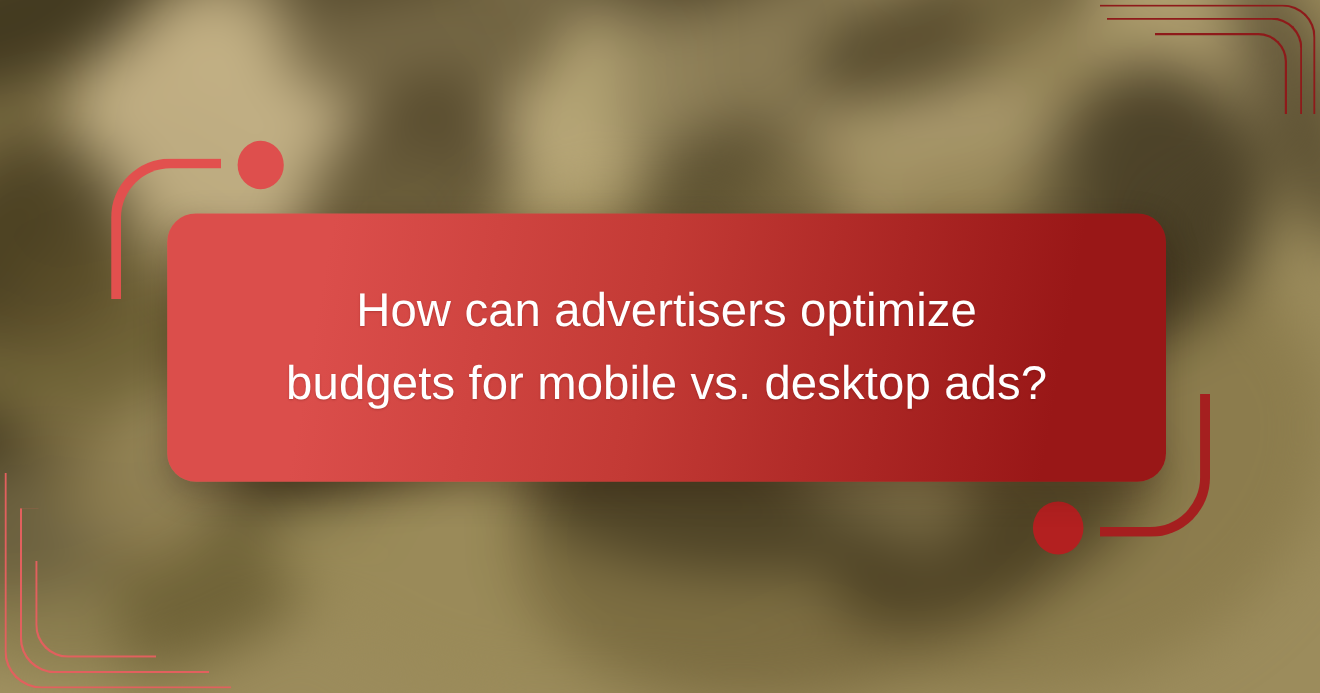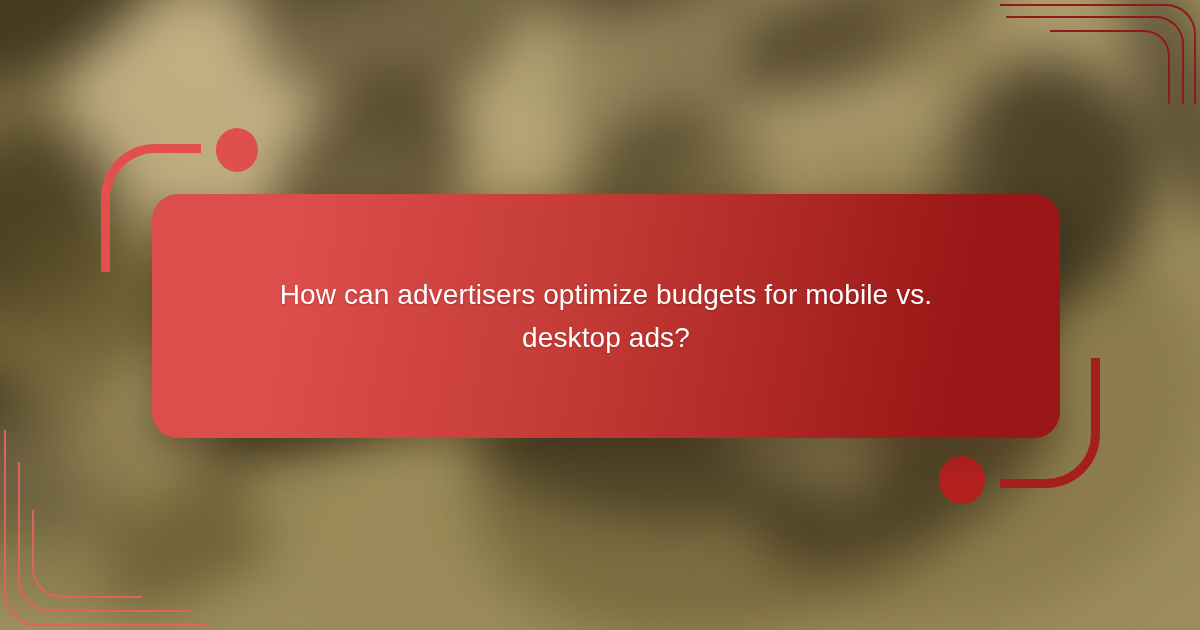--- a/index.html
+++ b/index.html
@@ -89,21 +89,21 @@
     border-radius:26px;
     display:flex;
     align-items:center;
     justify-content:center;
     padding:24px 62px;
     box-shadow:0 10px 30px rgba(40,20,10,0.30);
   }
 
   .card-text {
     color:#ffffff;
-    font-size:28px;
+    font-size:43px;
     line-height:1.55;
     text-align:center;
     font-weight:400;
     letter-spacing:0.1px;
     text-shadow:0 1px 2px rgba(90,10,10,0.28);
     max-width:720px;
   }
 </style>
 </head>
 <body>

